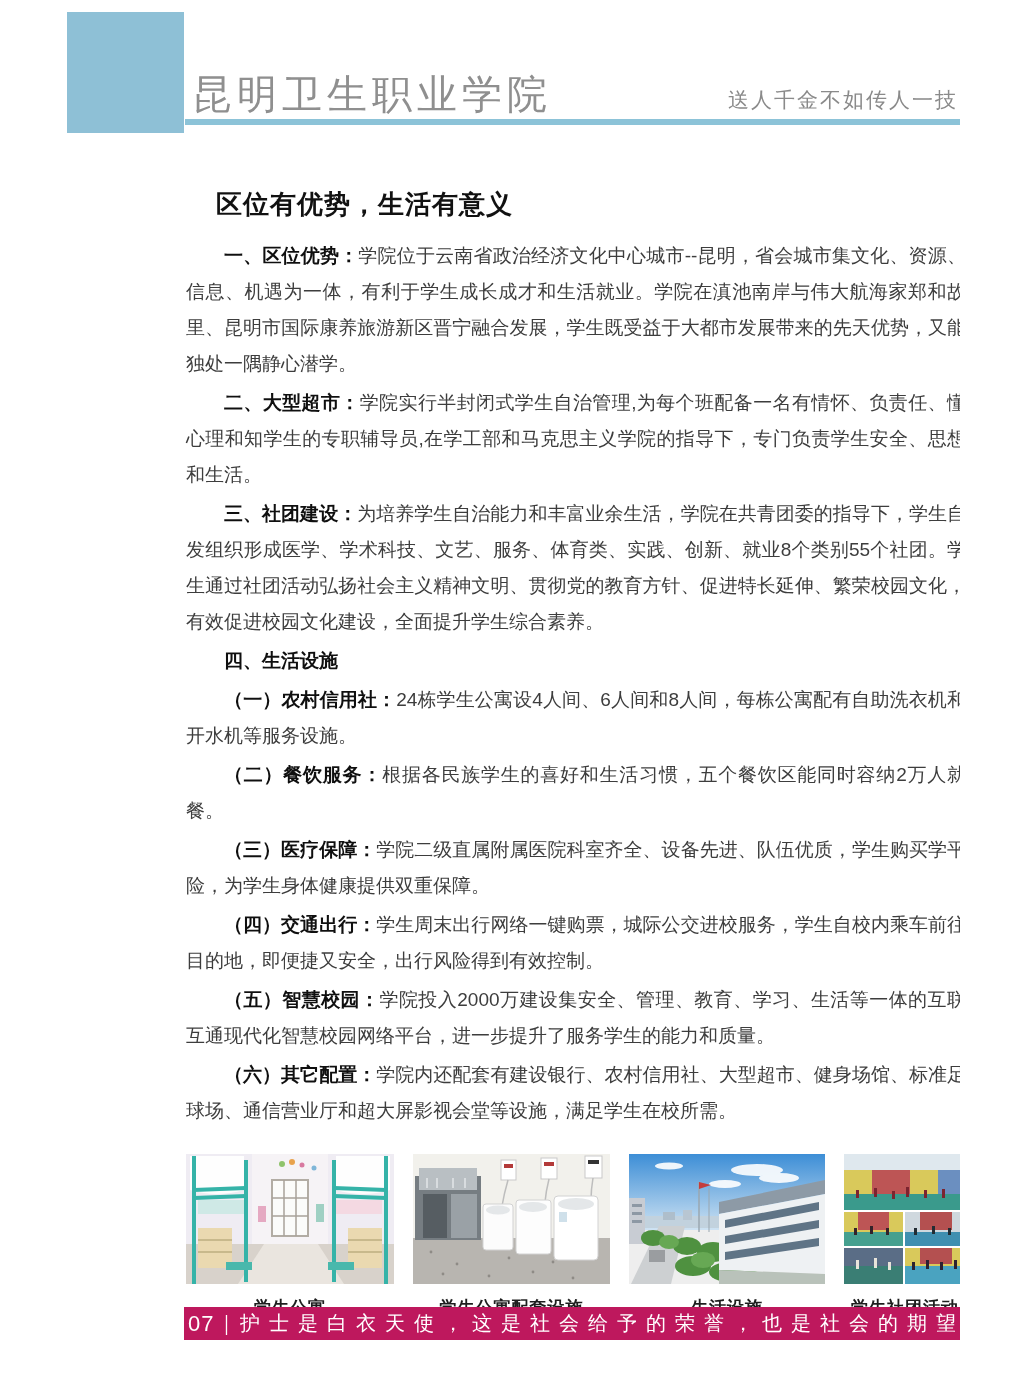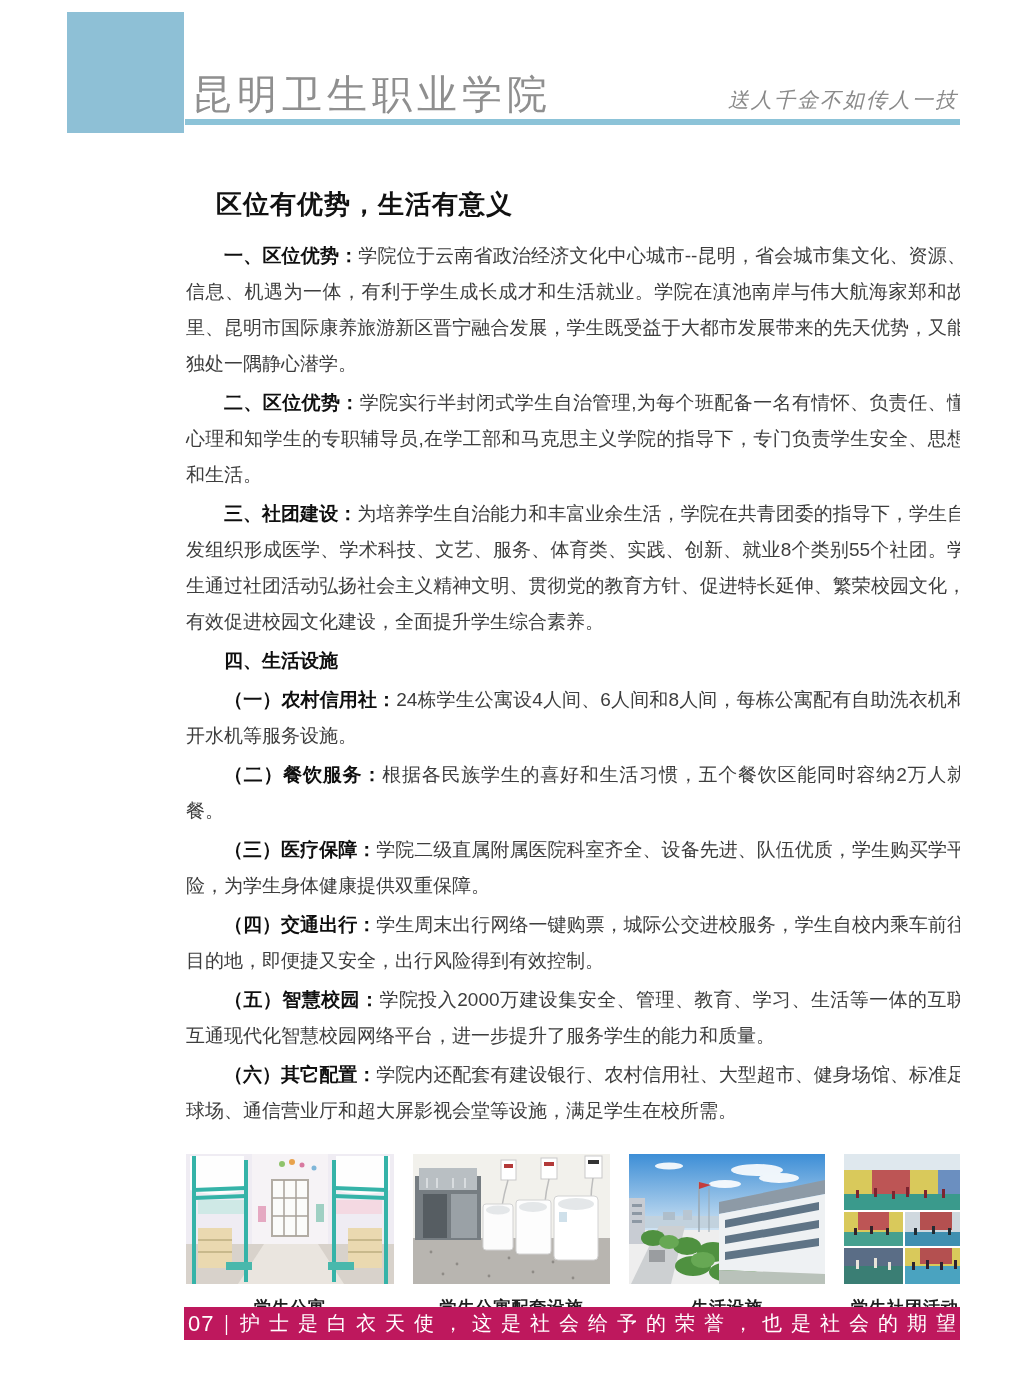--- a/index.html
+++ b/index.html
@@ -5,21 +5,21 @@
   html,body{margin:0;padding:0;background:#ffffff;}
   .page{position:relative;width:896px;height:1399px;background:#ffffff;overflow:hidden;
         font-family:"Liberation Sans","DejaVu Sans",sans-serif;margin:12px auto;}
 
   
   .corner-block{position:absolute;left:3px;top:0;width:117px;height:121px;background:#8ec0d6;}
   .header-rule{position:absolute;left:121px;top:107px;width:903px;height:6px;background:#8cc3d8;}
   .school-name{position:absolute;left:128px;top:55px;font-family:"DejaVu Serif","Liberation Serif",serif;
                font-size:40px;color:#8f8f8f;letter-spacing:5px;white-space:nowrap;}
   .school-slogan{position:absolute;left:664px;top:74px;font-family:"DejaVu Serif","Liberation Serif",serif;
-               font-style:italic;font-size:21px;color:#8a8a8a;letter-spacing:2px;white-space:nowrap;}
+               font-size:21px;color:#8a8a8a;letter-spacing:2px;white-space:nowrap;}
 
   
   .content{position:absolute;left:122px;top:175px;width:780px;color:#3d3d3d;}
   .content h1{font-size:26px;font-weight:bold;color:#111;margin:0 0 16px 30px;letter-spacing:1px;}
   .content p{margin:0 0 3px 0;font-size:19px;line-height:36px;text-align:justify;
              text-indent:2em;color:#3d3d3d;}
   .content p b{color:#0f0f0f;}
 
   
   .gallery{position:absolute;left:122px;top:1142px;width:780px;display:flex;justify-content:space-between;}
@@ -42,21 +42,21 @@
 
   <div class="corner-block"></div>
   <div class="school-name">昆明卫生职业学院</div>
   <div class="school-slogan">送人千金不如传人一技</div>
   <div class="header-rule"></div>
 
   <div class="content">
     <h1>区位有优势，生活有意义</h1>
 
     <p><b>一、区位优势：</b><span>学院位于云南省政治经济文化中心城市--昆明，省会城市集文化、资源、信息、机遇为一体，有利于学生成长成才和生活就业。学院在滇池南岸与伟大航海家郑和故里、昆明市国际康养旅游新区晋宁融合发展，学生既受益于大都市发展带来的先天优势，又能独处一隅静心潜学。</span></p>
-    <p><b>二、区位优势：</b><span>学院实行半封闭式学生自治管理,为每个班配备一名有情怀、负责任、懂心理和知学生的专职辅导员,在学工部和马克思主义学院的指导下，专门负责学生安全、思想和生活。</span></p>
+    <p><b>二、大型超市：</b><span>学院实行半封闭式学生自治管理,为每个班配备一名有情怀、负责任、懂心理和知学生的专职辅导员,在学工部和马克思主义学院的指导下，专门负责学生安全、思想和生活。</span></p>
     <p><b>三、社团建设：</b><span>为培养学生自治能力和丰富业余生活，学院在共青团委的指导下，学生自发组织形成医学、学术科技、文艺、服务、体育类、实践、创新、就业8个类别55个社团。学生通过社团活动弘扬社会主义精神文明、贯彻党的教育方针、促进特长延伸、繁荣校园文化，有效促进校园文化建设，全面提升学生综合素养。</span></p>
     <p><b>四、生活设施</b><span></span></p>
     <p><b>（一）农村信用社：</b><span>24栋学生公寓设4人间、6人间和8人间，每栋公寓配有自助洗衣机和开水机等服务设施。</span></p>
     <p><b>（二）餐饮服务：</b><span>根据各民族学生的喜好和生活习惯，五个餐饮区能同时容纳2万人就餐。</span></p>
     <p><b>（三）医疗保障：</b><span>学院二级直属附属医院科室齐全、设备先进、队伍优质，学生购买学平险，为学生身体健康提供双重保障。</span></p>
     <p><b>（四）交通出行：</b><span>学生周末出行网络一键购票，城际公交进校服务，学生自校内乘车前往目的地，即便捷又安全，出行风险得到有效控制。</span></p>
     <p><b>（五）智慧校园：</b><span>学院投入2000万建设集安全、管理、教育、学习、生活等一体的互联互通现代化智慧校园网络平台，进一步提升了服务学生的能力和质量。</span></p>
     <p><b>（六）其它配置：</b><span>学院内还配套有建设银行、农村信用社、大型超市、健身场馆、标准足球场、通信营业厅和超大屏影视会堂等设施，满足学生在校所需。</span></p>
   </div>
 

